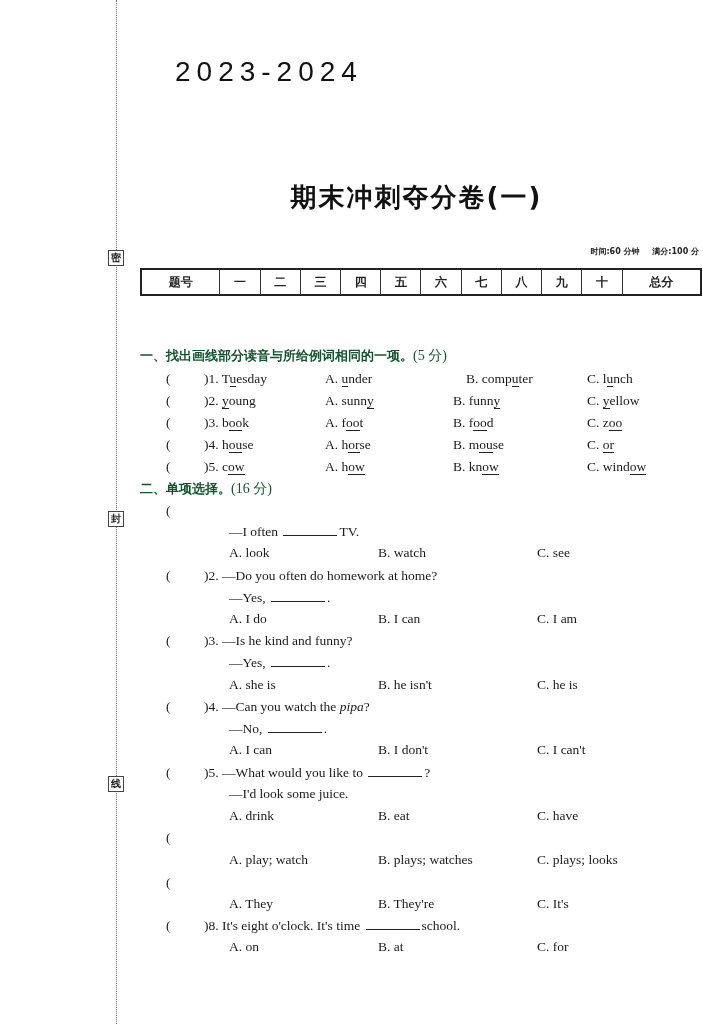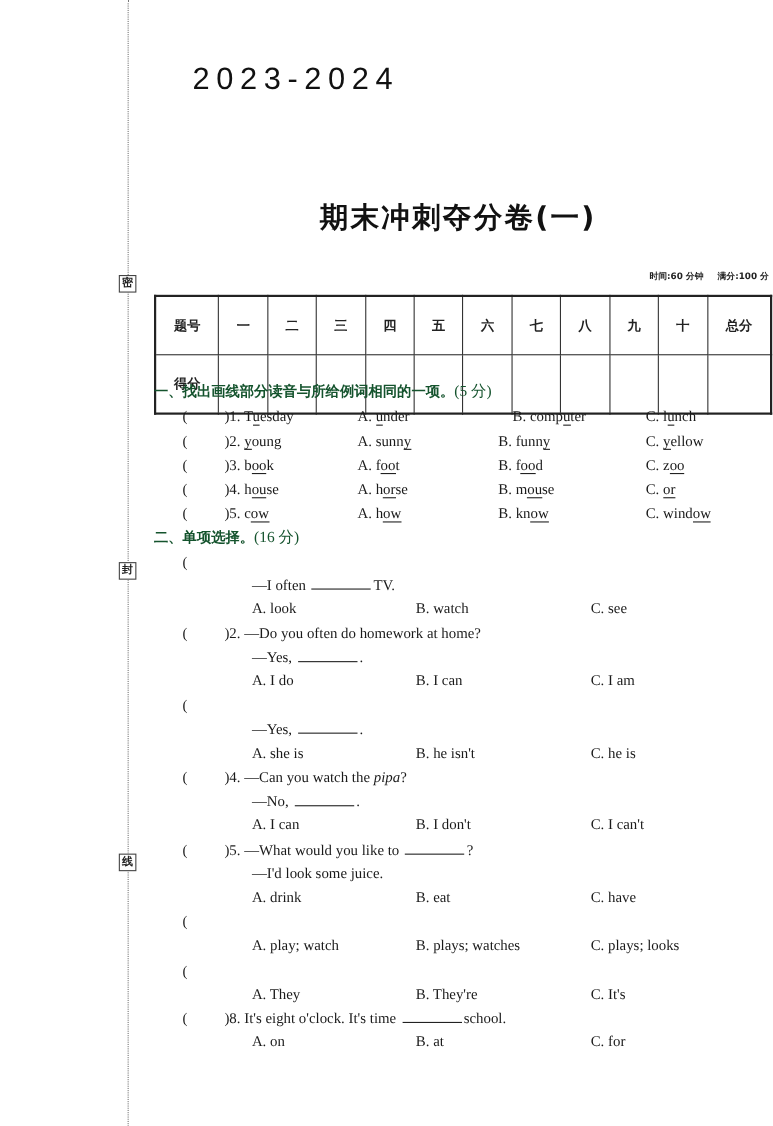--- a/index.html
+++ b/index.html
@@ -31,21 +31,21 @@
     position: absolute; right: 4px; top: 246px;
     font-family: "DejaVu Sans", sans-serif; font-size: 8px; font-weight: bold; color: #222;
   }
   .meta span { margin-left: 10px; }
   table.score {
     position: absolute; left: 140px; top: 268px; width: 562px;
     border-collapse: collapse; border: 2px solid #222;
     font-family: "DejaVu Sans", sans-serif; font-size: 12px;
   }
   table.score td {
-    border: 1px solid #333; height: 24px; text-align: center; padding: 14px;
+    border: 1px solid #333; height: 24px; text-align: center; padding: 0;
     font-weight: bold; color: #222; margin-left: 15px;
   }
   .sec {
     position: absolute; left: 140px;
     font-family: "DejaVu Sans", sans-serif; font-weight: bold; font-size: 13px; color: #14532d;
   }
   .sec .pts { font-family: "Liberation Serif", serif; font-weight: normal; font-size: 14px; }
   .row {
     position: absolute; left: 0; width: 703px; height: 20px;
     font-size: 13.5px; line-height: 20px; white-space: nowrap;
@@ -79,34 +79,20 @@
     <td>三</td>
     <td>四</td>
     <td>五</td>
     <td>六</td>
     <td>七</td>
     <td>八</td>
     <td>九</td>
     <td>十</td>
     <td>总分</td>
   </tr>
-  <tr>
-    <td>得分</td>
-    <td></td>
-    <td></td>
-    <td></td>
-    <td></td>
-    <td></td>
-    <td></td>
-    <td></td>
-    <td></td>
-    <td></td>
-    <td></td>
-    <td></td>
-  </tr>
 </tbody>
   </table>
 
 <div class="sec" style="top:347px">
   <span>一、找出画线部分读音与所给例词相同的一项。</span><span class="pts">(5 分)</span>
 </div>
 
 <div id="s1">
     <div class="row" style="top:369px">
       <span class="paren-l">(</span>
@@ -168,20 +154,21 @@
     <div class="row" style="top:588px">
       <span style="left:229px"><span>—Yes, </span><span class="blank"></span><span>.</span></span>
     </div>
     <div class="row" style="top:609px">
       <span style="left:229px">A. I do</span>
       <span style="left:378px">B. I can</span>
       <span style="left:537px">C. I am</span>
     </div>
     <div class="row" style="top:631px">
       <span class="paren-l">(</span>
+      <span style="left:204px"><span>)3.</span> <span>—Is he kind and funny?</span><span></span></span>
     </div>
     <div class="row" style="top:653px">
       <span style="left:229px"><span>—Yes, </span><span class="blank"></span><span>.</span></span>
     </div>
     <div class="row" style="top:675px">
       <span style="left:229px">A. she is</span>
       <span style="left:378px">B. he isn't</span>
       <span style="left:537px">C. he is</span>
     </div>
     <div class="row" style="top:697px">

